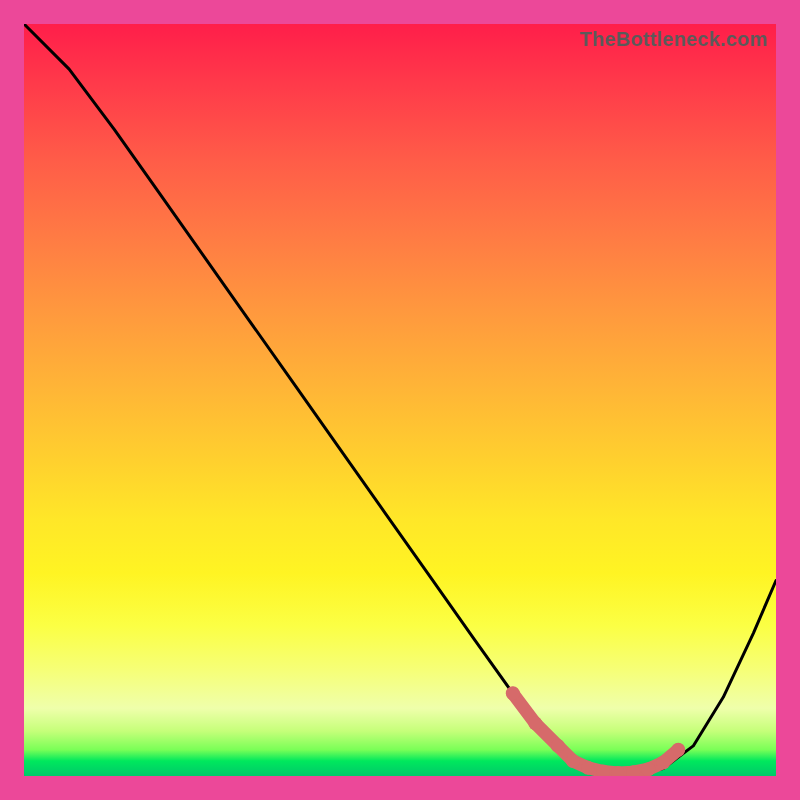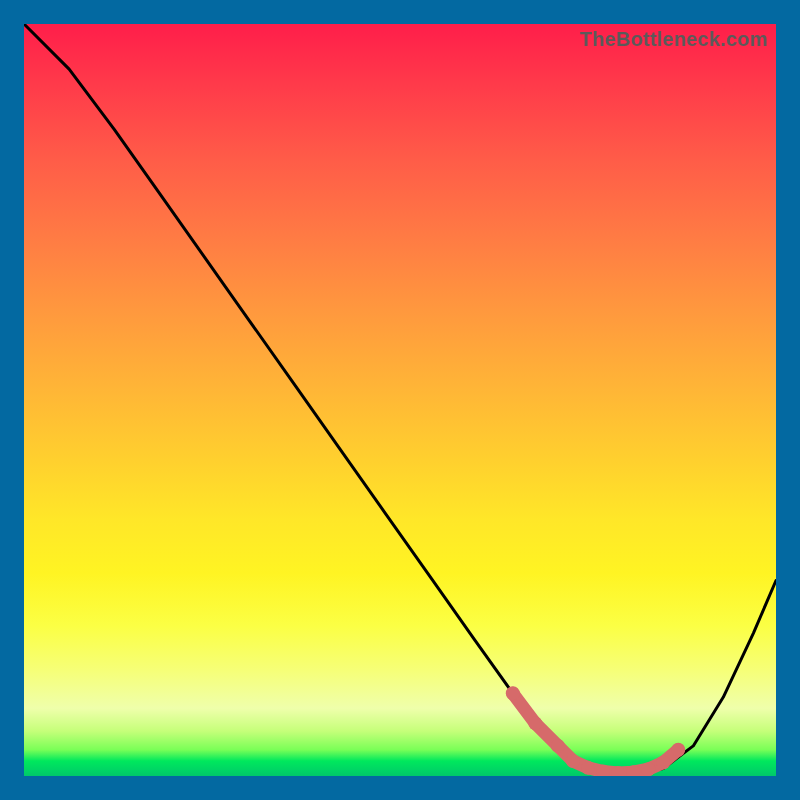--- a/index.html
+++ b/index.html
@@ -8,21 +8,21 @@
     width: 800px;
     height: 800px;
     background: #000;
     overflow: hidden;
     font-family: Arial, Helvetica, sans-serif;
   }
   .chart-container {
     position: relative;
     width: 800px;
     height: 800px;
-    background: #0369a1;
+    background: #ec4899;
   }
   .plot-area {
     position: absolute;
     left: 24px;
     top: 24px;
     width: 752px;
     height: 752px;
     
     background: linear-gradient(
       to bottom,

